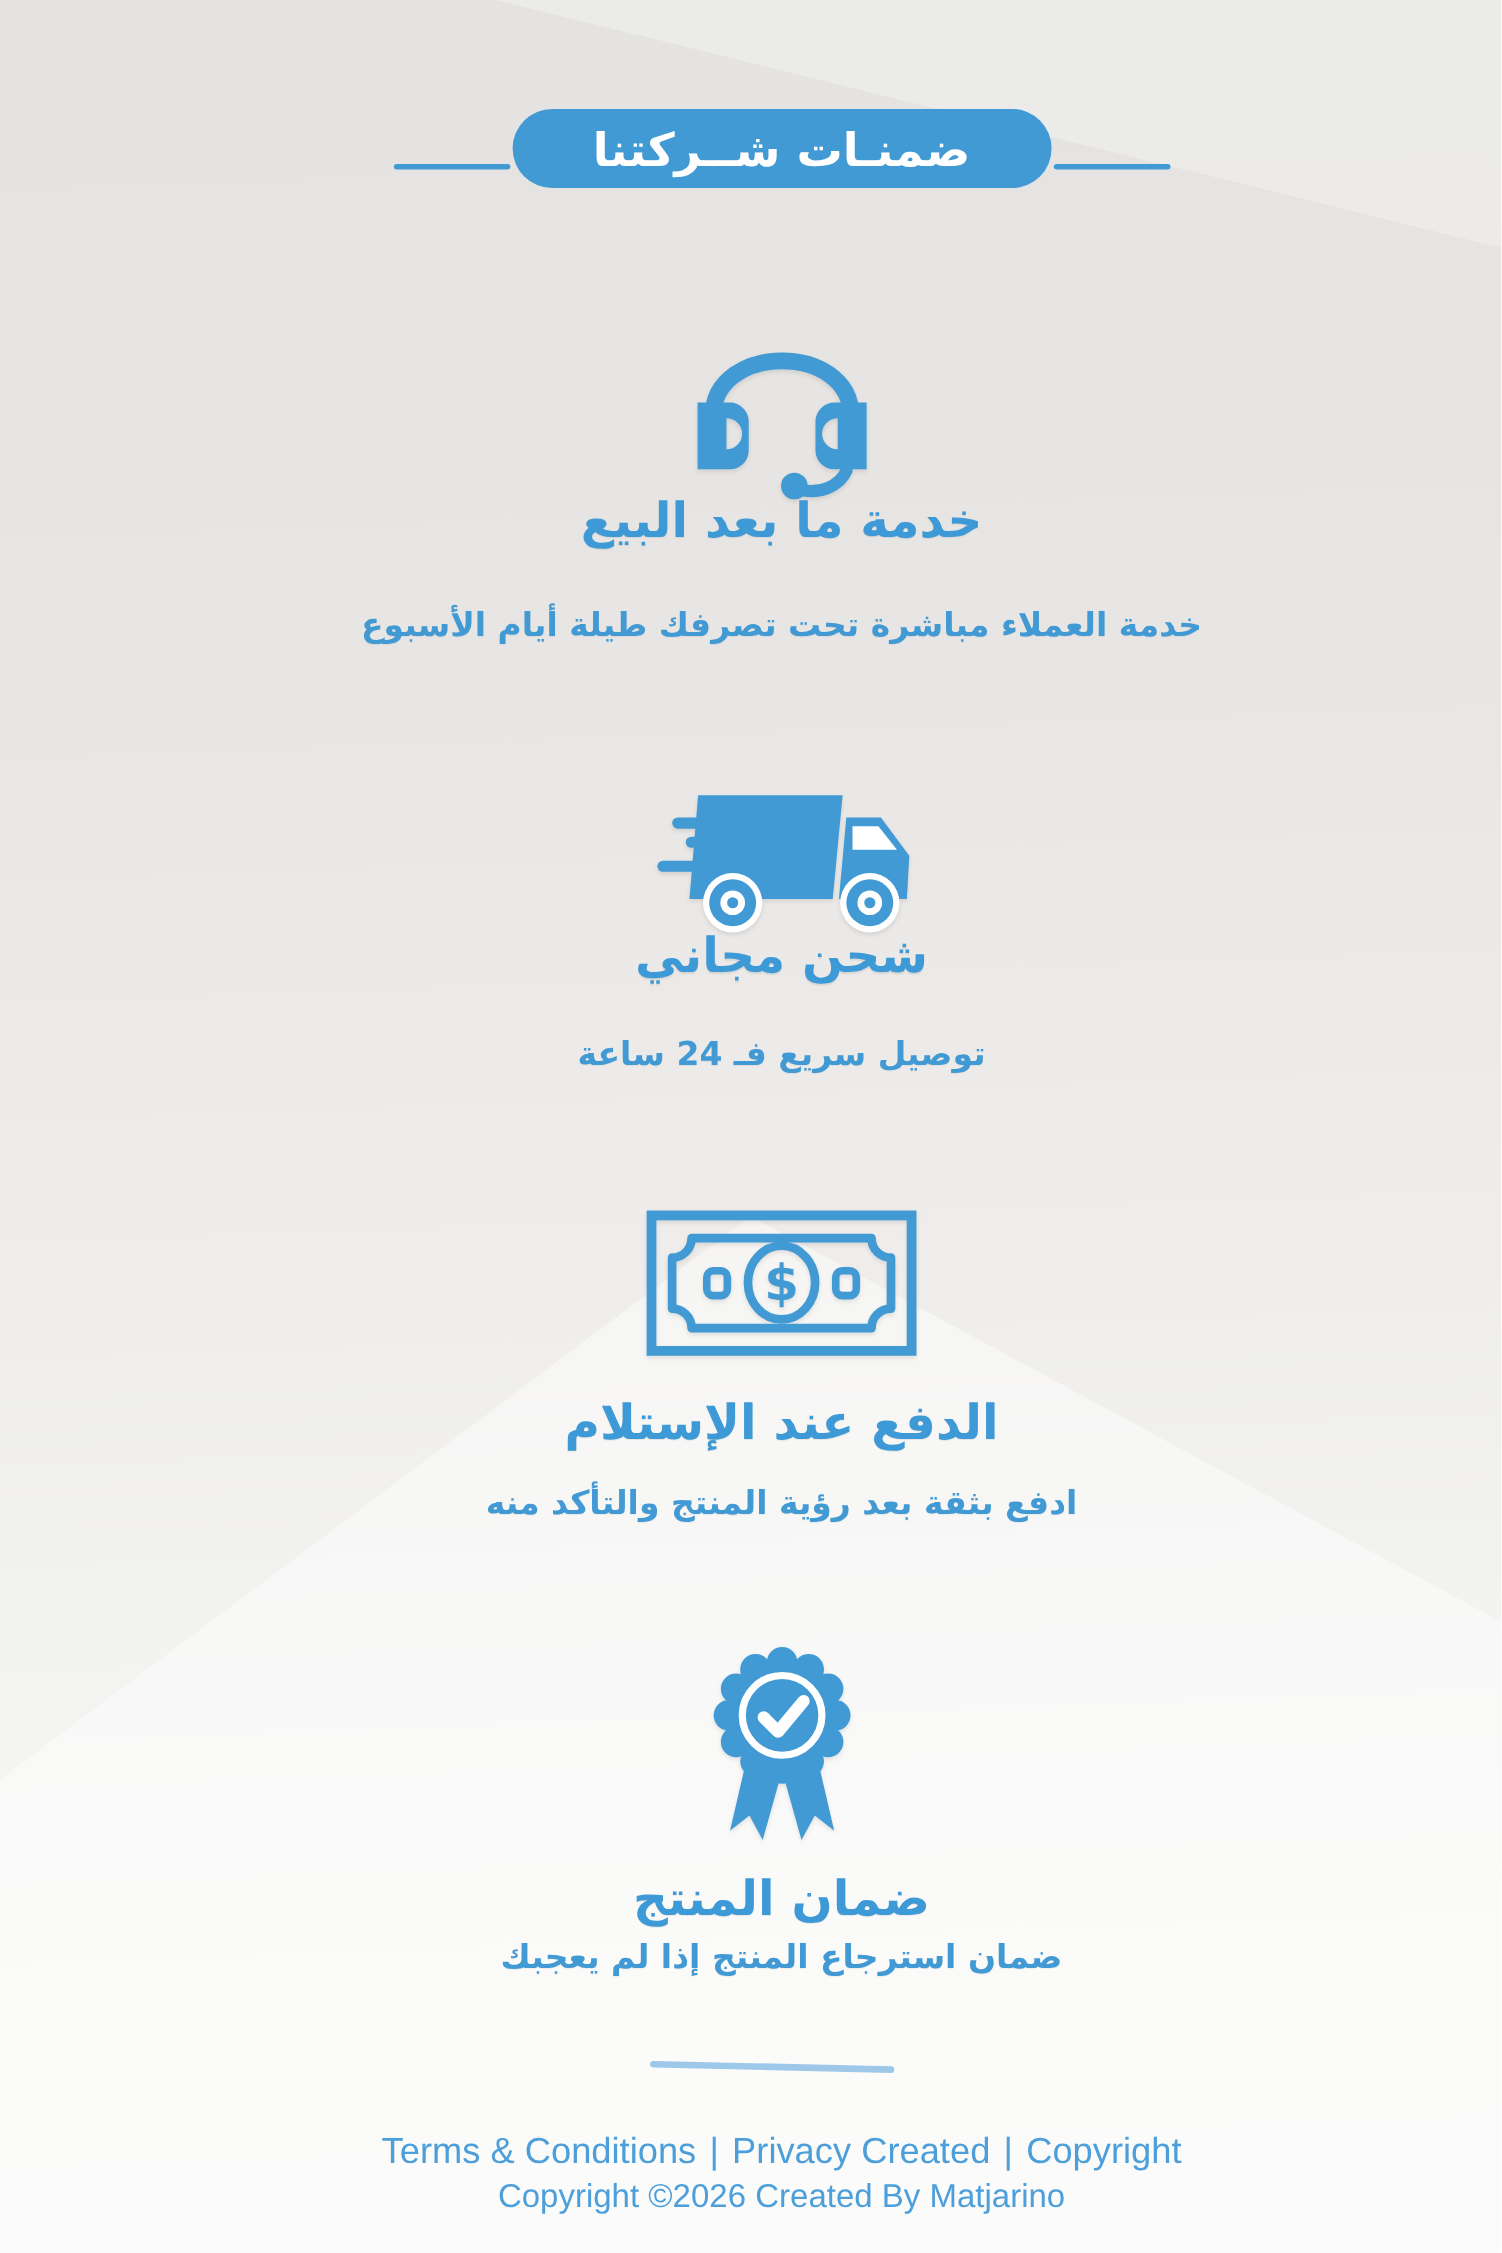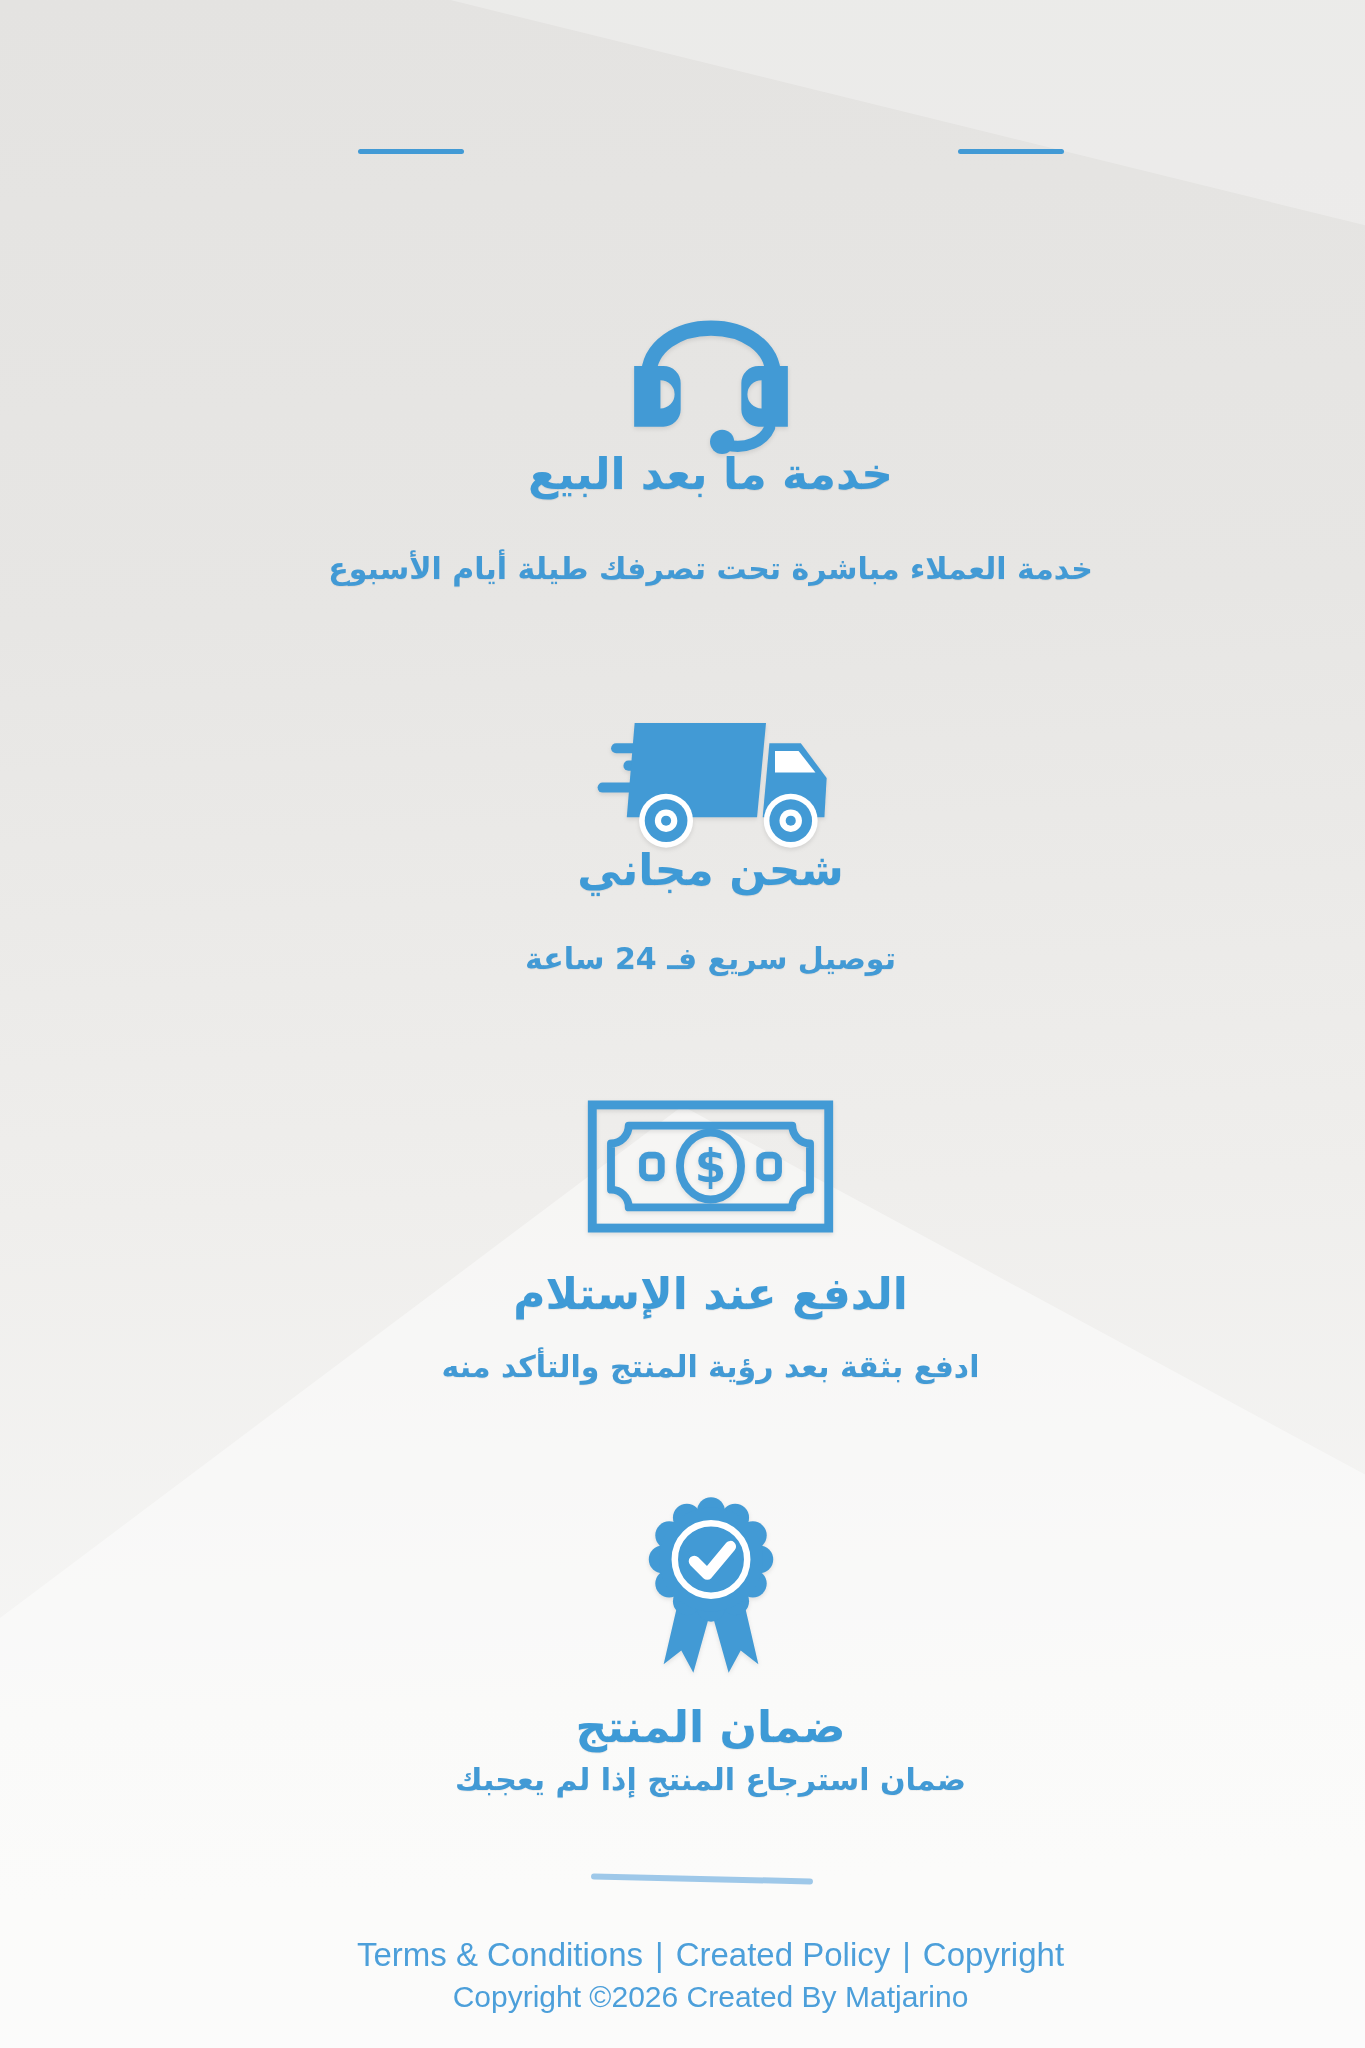--- a/index.html
+++ b/index.html
@@ -74,20 +74,21 @@
 <body>
 
 <div class="page">
   <div class="facet-a"></div>
   <div class="facet-b"></div>
 
   <div class="content">
 
     <div class="hdr">
       <span class="hline hline-left"></span>
+      <span class="pill">ضمنـات شــركتنا</span>
       <span class="hline hline-right"></span>
     </div>
 
     <div class="icon-wrap t-icon1">
       <svg width="182" height="176" viewBox="0 0 180 174">
         <path d="M28,98 C28,32 152,32 152,98" fill="none" stroke="#429AD5" stroke-width="15" stroke-linecap="round"></path>
         <path fill="#429AD5" fill-rule="evenodd" d="M14,86 h29 a17,17 0 0 1 17,17 v26 a17,17 0 0 1 -17,17 h-29 z M40,100 a14,14 0 0 1 0,28 z"></path>
         <path fill="#429AD5" fill-rule="evenodd" d="M166,86 h-29 a17,17 0 0 0 -17,17 v26 a17,17 0 0 0 17,17 h29 z M140,100 a14,14 0 0 0 0,28 z"></path>
         <path d="M148,147 C142,161 124,169 105,164" fill="none" stroke="#429AD5" stroke-width="11" stroke-linecap="round"></path>
         <circle cx="101" cy="161" r="12" fill="#429AD5"></circle>
@@ -153,18 +154,18 @@
         <circle cx="85" cy="78" r="39" fill="none" stroke="#ffffff" stroke-width="7"></circle>
         <path d="M67,80 L81,94 L106,64" fill="none" stroke="#ffffff" stroke-width="12" stroke-linecap="round" stroke-linejoin="round"></path>
       </svg>
     </div>
     <div class="sec-title t-title4">ضمان المنتج</div>
     <div class="sec-sub t-sub4">ضمان استرجاع المنتج إذا لم يعجبك</div>
 
     <div class="divider"></div>
 
     <div class="footer-links">
-      <a>Terms &amp; Conditions</a><span class="fsep">|</span><a>Created Policy</a><span class="fsep">|</span><a>Copyright</a>
+      <a>Terms &amp; Conditions</a><span class="fsep">|</span><a>Privacy Created</a><span class="fsep">|</span><a>Copyright</a>
     </div>
     <div class="footer-copy">Copyright ©2026 Created By Matjarino</div>
 
   </div>
 </div>
 
 </body></html>

